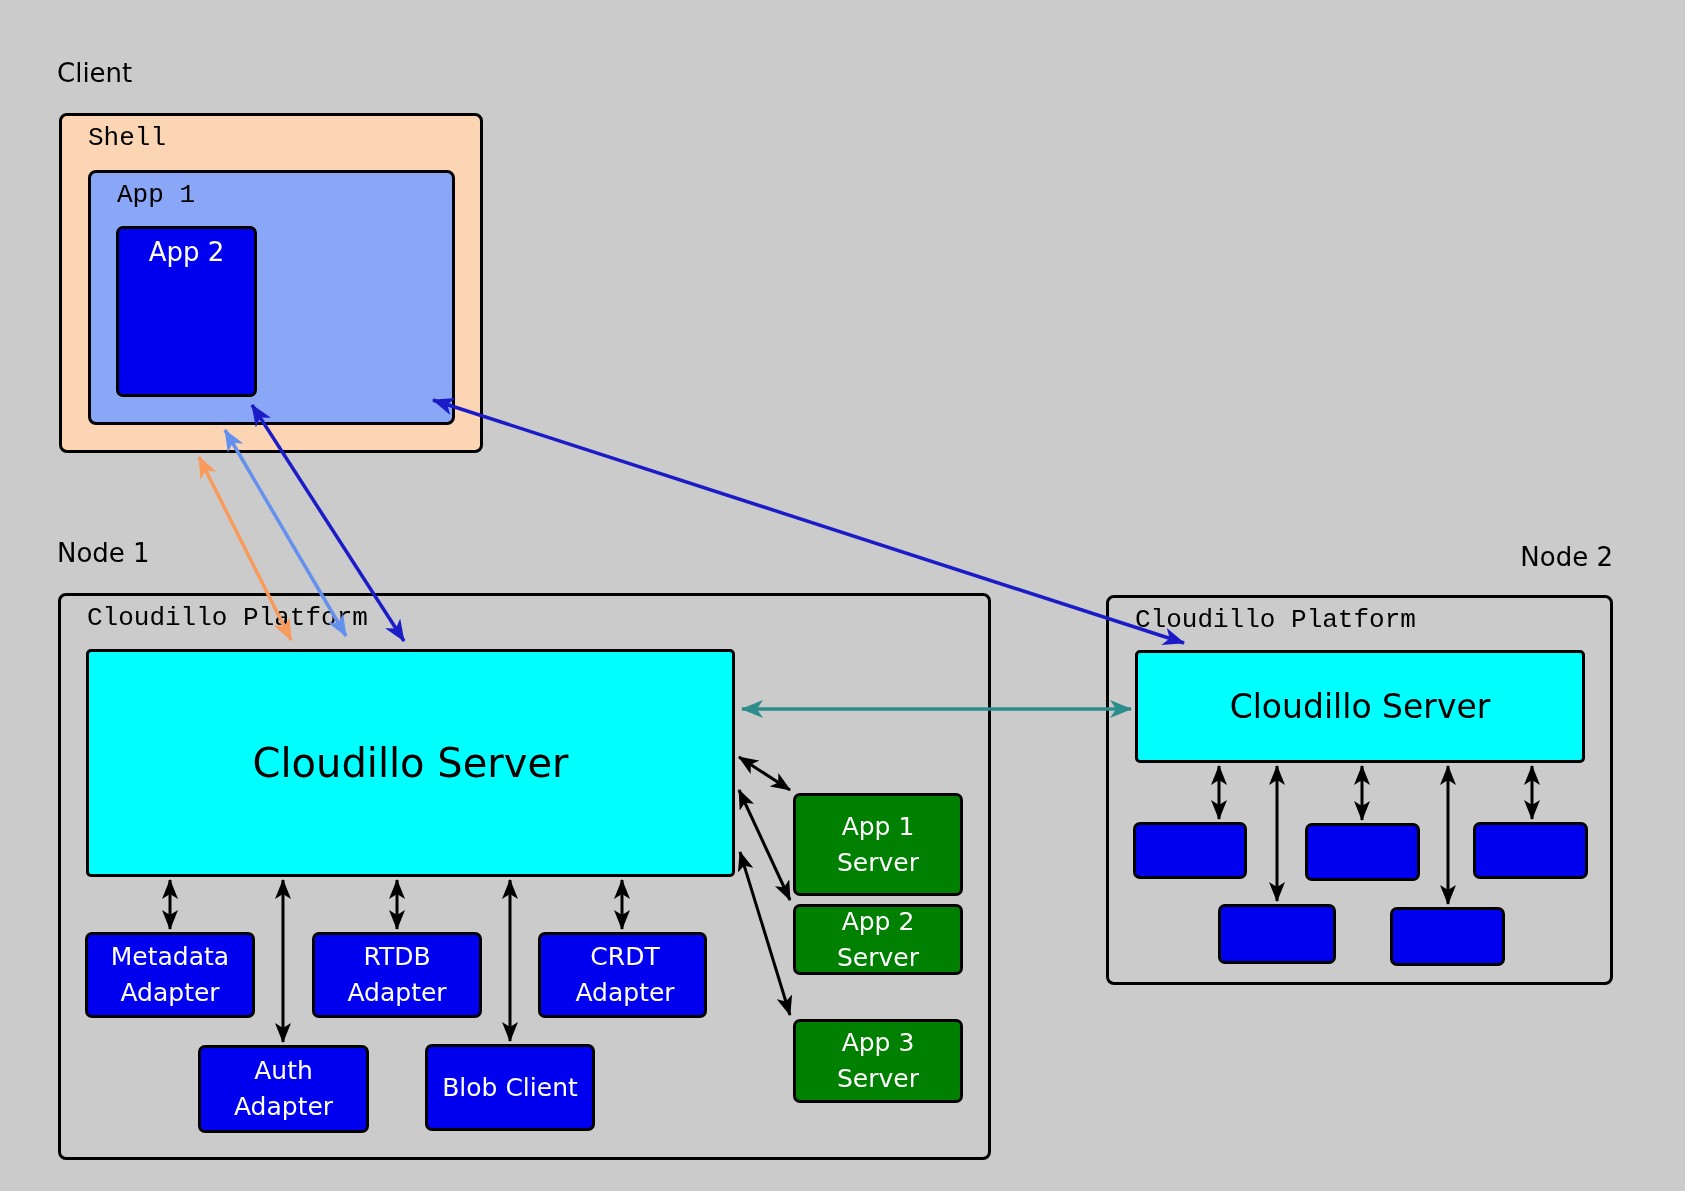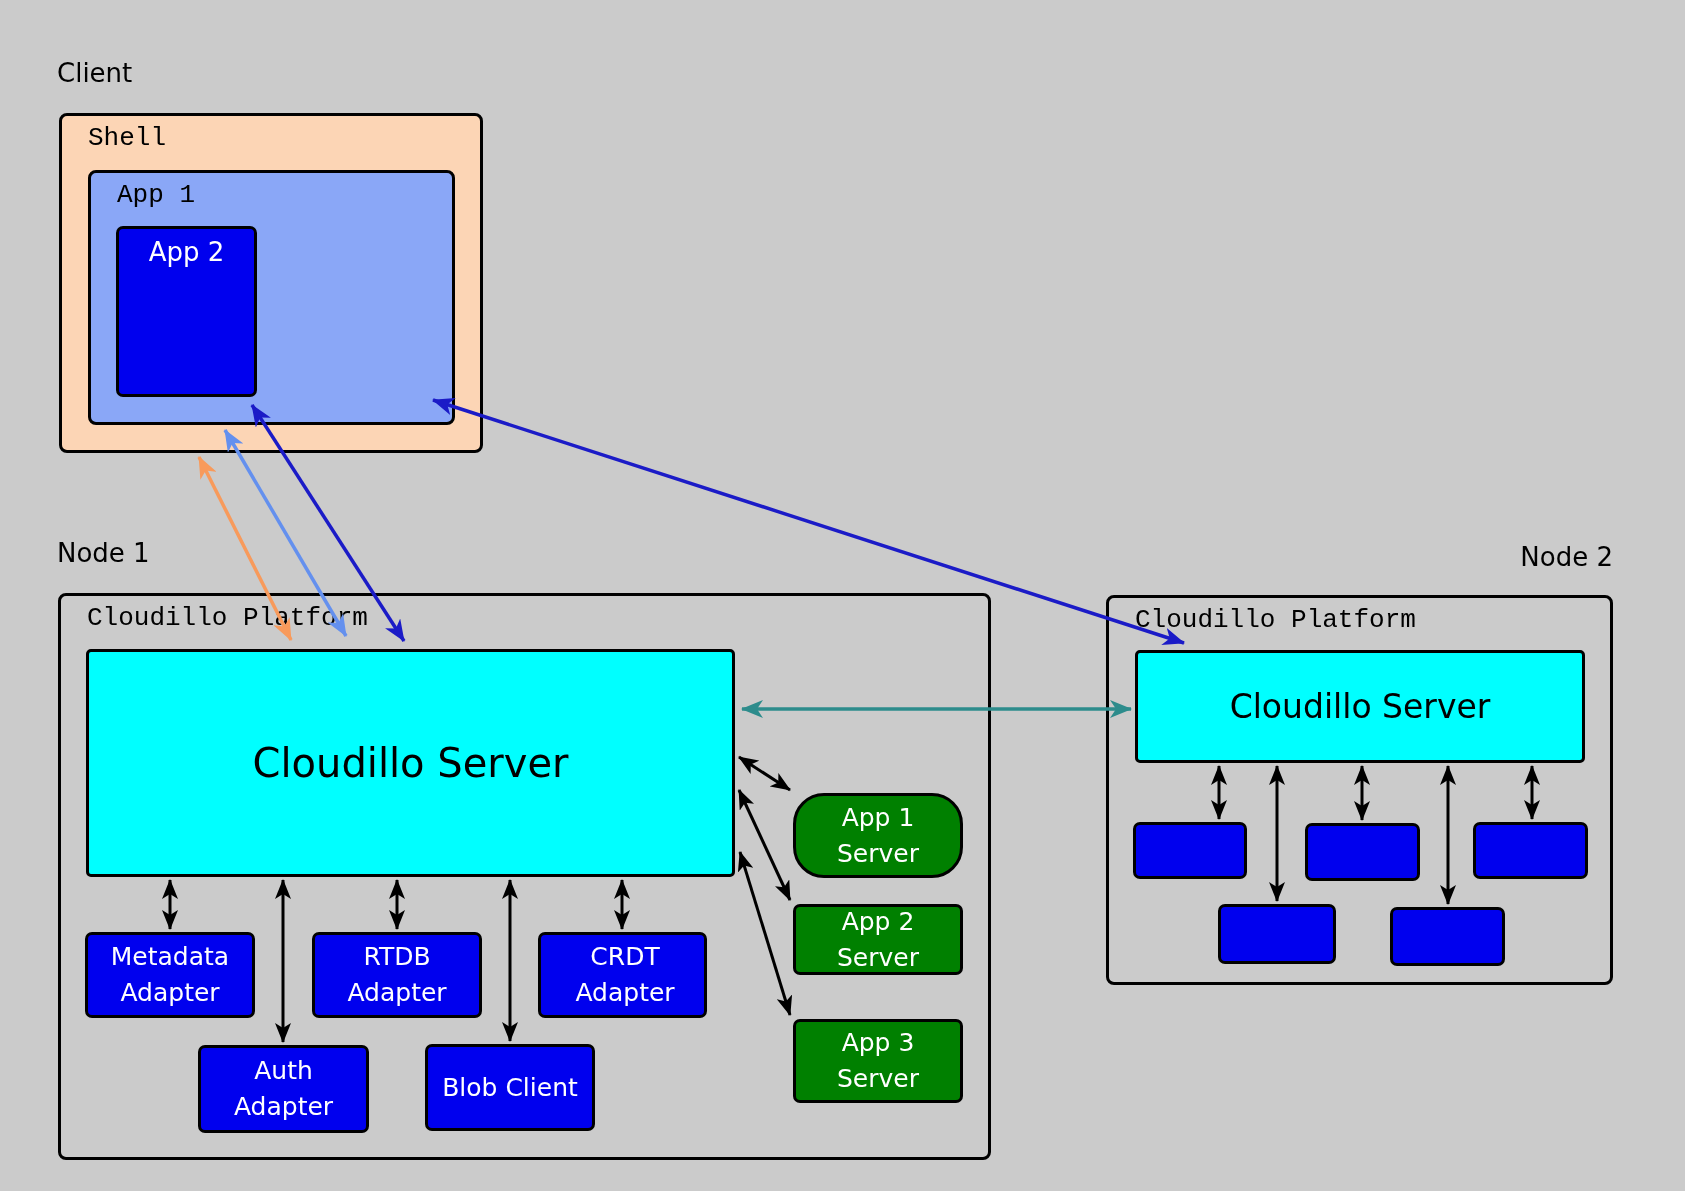--- a/index.html
+++ b/index.html
@@ -113,21 +113,21 @@
   <div class="box blue-box wlabel" style="left:538px;top:932px;width:169px;height:86px;padding-left:9px;">
     <span>CRDT Adapter</span>
   </div>
   <div class="box blue-box wlabel" style="left:198px;top:1045px;width:171px;height:88px;">
     <span>Auth Adapter</span>
   </div>
   <div class="box blue-box wlabel" style="left:425px;top:1044px;width:170px;height:87px;">
     <span>Blob Client</span>
   </div>
 
-  <div class="box green-box wlabel" style="left:793px;top:793px;width:170px;height:85px;border-radius:31px;">
+  <div class="box green-box wlabel" style="left:793px;top:793px;width:170px;height:103px;">
     <span>App 1 Server</span>
   </div>
   <div class="box green-box wlabel" style="left:793px;top:904px;width:170px;height:71px;">
     <span>App 2 Server</span>
   </div>
   <div class="box green-box wlabel" style="left:793px;top:1019px;width:170px;height:84px;">
     <span>App 3 Server</span>
   </div>
 
   <div class="lbl" style="left:1413px;top:542px;width:200px;text-align:right;">Node 2</div>

